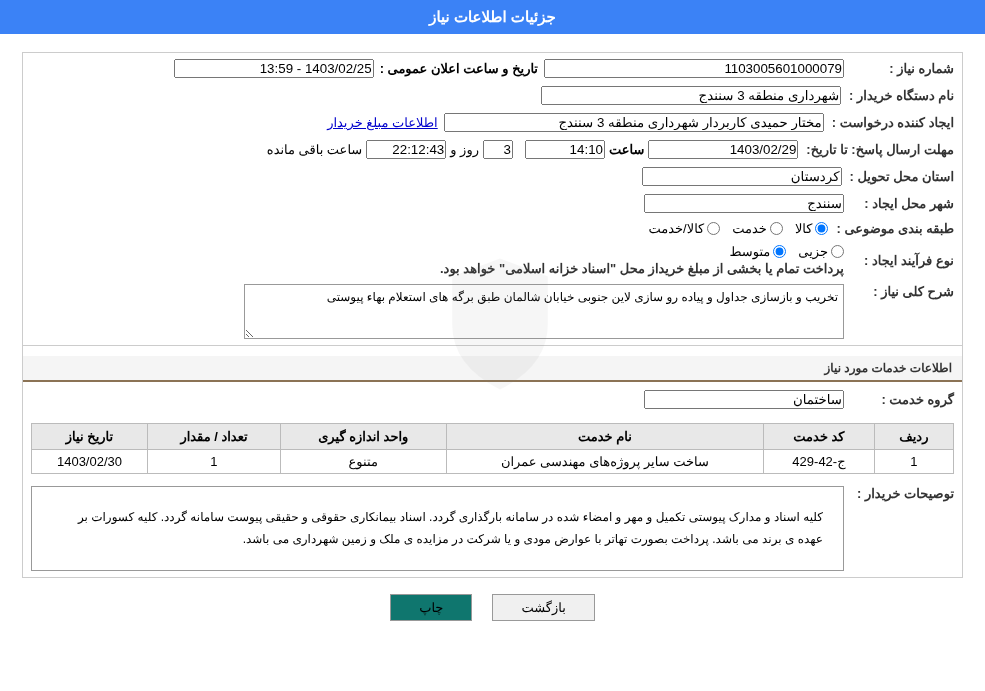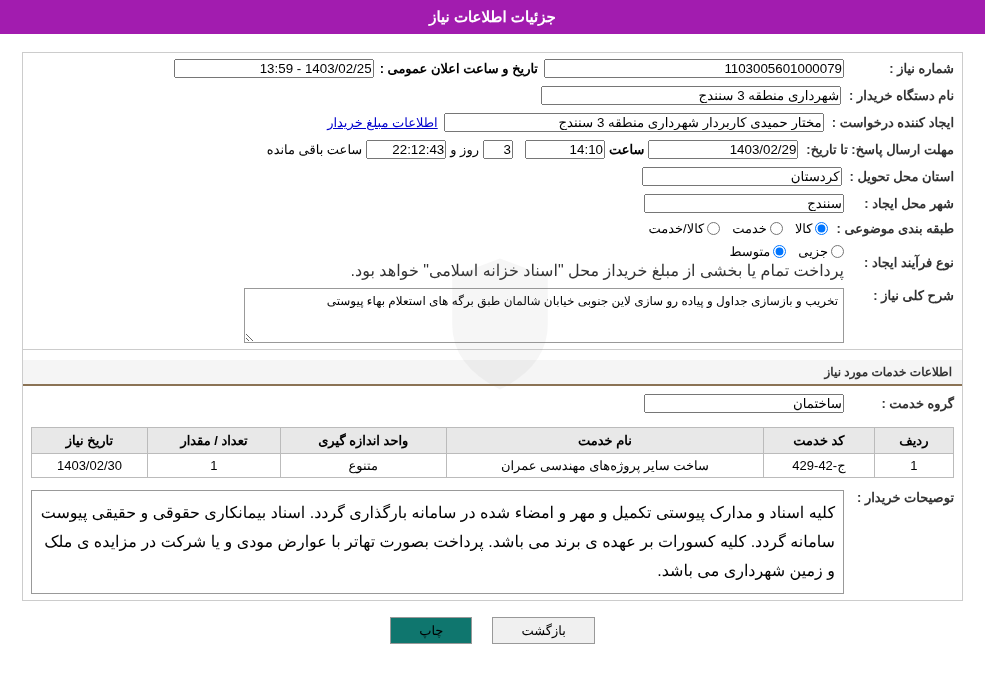--- a/index.html
+++ b/index.html
@@ -9,21 +9,21 @@
       background: #f0f0f0;
       direction: rtl;
     }
     .page-wrapper {
       width: 985px;
       min-height: 691px;
       background: #fff;
       margin: 0 auto;
     }
     .header {
-      background: #a21caf;
+      background: #3b82f6;
       color: #fff;
       text-align: center;
       padding: 8px 16px;
       font-size: 15px;
       font-weight: bold;
     }
     .content {
       padding: 12px 16px;
       background: #fff;
     }
@@ -78,22 +78,22 @@
       padding: 5px;
       font-size: 12px;
       font-family: Tahoma, Arial, sans-serif;
       direction: rtl;
       min-height: 50px;
       resize: vertical;
       background: #fff;
     }
     .buyer-notes {
       border: 1px solid #999;
-      padding: 8px;
-      font-size: 16px;
+      padding: 20px;
+      font-size: 12px;
       line-height: 1.8;
       direction: rtl;
       text-align: right;
       min-height: 80px;
     }
     .buttons-row {
       display: flex;
       justify-content: center;
       gap: 20px;
       margin: 16px 0 10px 0;
@@ -247,21 +247,21 @@
           <div class="radio-group">
             <div class="radio-item">
               <input type="radio" name="process" value="jozi" style="">
               <span>جزیی</span>
             </div>
             <div class="radio-item">
               <input type="radio" name="process" value="motavaset" checked="" style="">
               <span>متوسط</span>
             </div>
           </div>
-          <span style="font-size:16px; color:#333;">پرداخت تمام یا بخشی از مبلغ خریداز محل "اسناد خزانه اسلامی" خواهد بود.</span>
+          <span style="font-size:13px; color:#333;font-weight:bold;">پرداخت تمام یا بخشی از مبلغ خریداز محل "اسناد خزانه اسلامی" خواهد بود.</span>
         </div>
       </div>
 
       <div class="form-row" style="align-items:flex-start;">
         <div class="lbl">شرح کلی نیاز :</div>
         <div class="val">
           <textarea class="description-box" style="width: 600px; height: 55px;">تخریب و بازسازی جداول و پیاده رو سازی لاین جنوبی خیابان شالمان طبق برگه های استعلام بهاء پیوستی</textarea>
         </div>
       </div>
 

